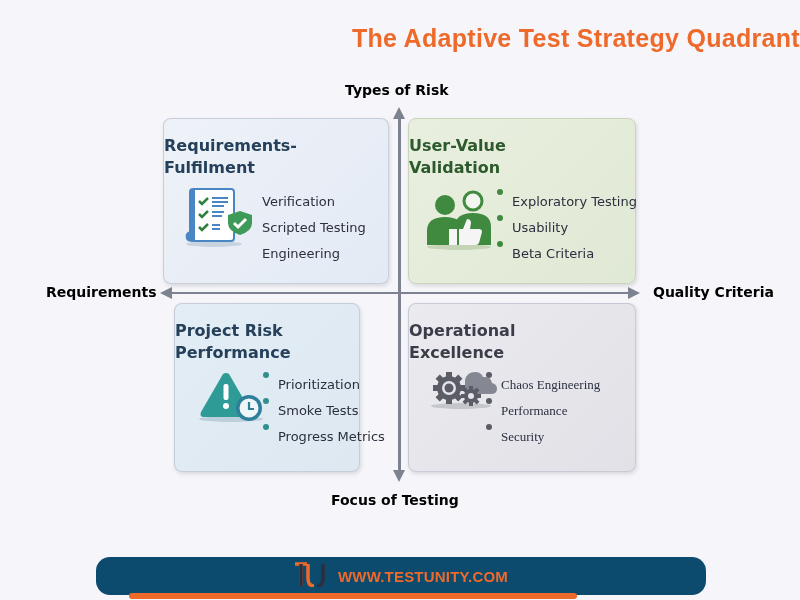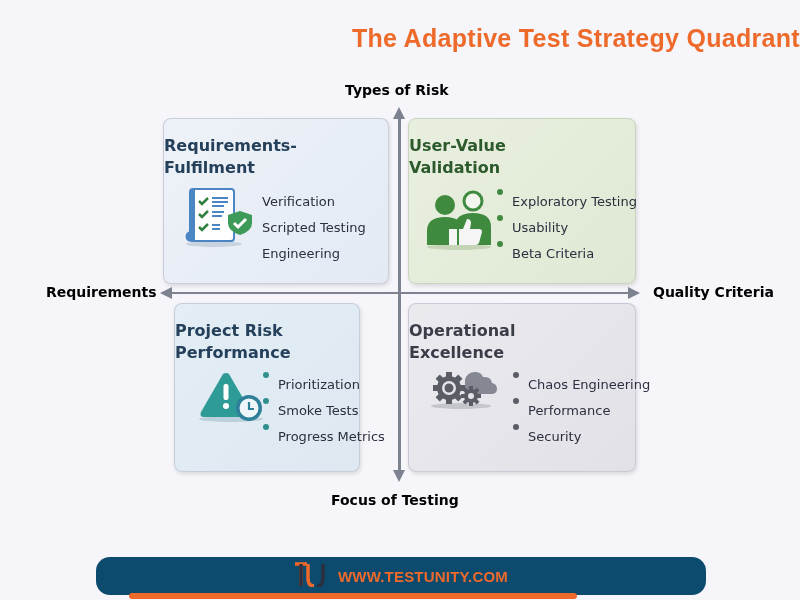--- a/index.html
+++ b/index.html
@@ -197,21 +197,21 @@
       <g fill="#5a5d66">
         <circle cx="42" cy="28" r="7"></circle>
         <rect x="40" y="18" width="4" height="20"></rect>
         <rect x="32" y="26" width="20" height="4"></rect>
         <rect x="40" y="18" width="4" height="20" transform="rotate(45 42 28)"></rect>
         <rect x="40" y="18" width="4" height="20" transform="rotate(-45 42 28)"></rect>
       </g>
       <circle cx="42" cy="28" r="3" fill="#e4e4ea"></circle>
     </svg>
   </div>
-  <ul class="items" style="left:104px; top:68px;">
+  <ul class="items" style="left:77px; top:68px;font-family:Liberation Serif, serif;">
     <li>
         <span class="dot" style="background:#5a5d66;"></span>
         <span>Chaos Engineering</span>
       </li>
     <li>
         <span class="dot" style="background:#5a5d66;"></span>
         <span>Performance</span>
       </li>
     <li>
         <span class="dot" style="background:#5a5d66;"></span>

